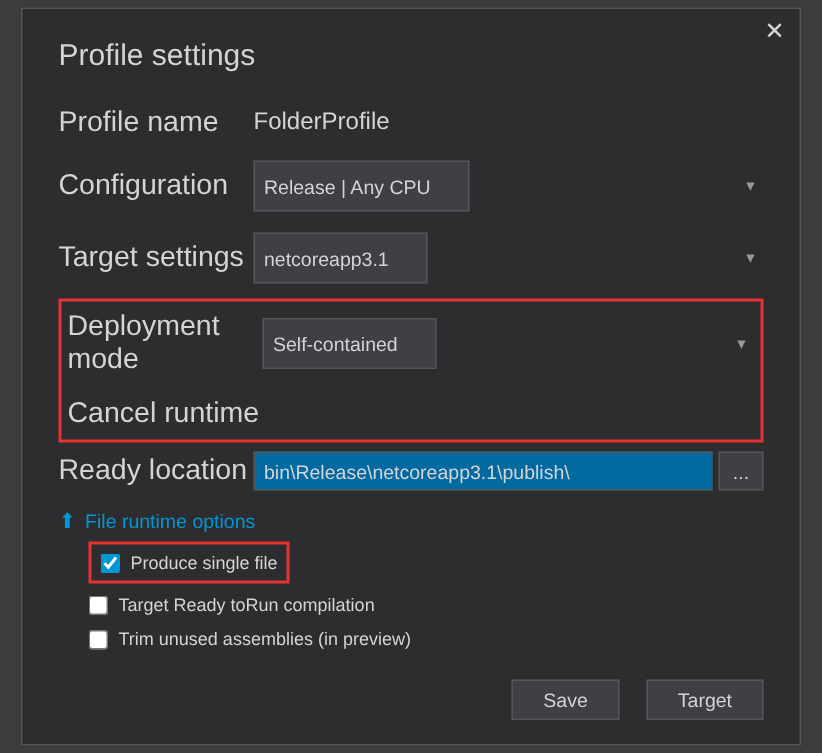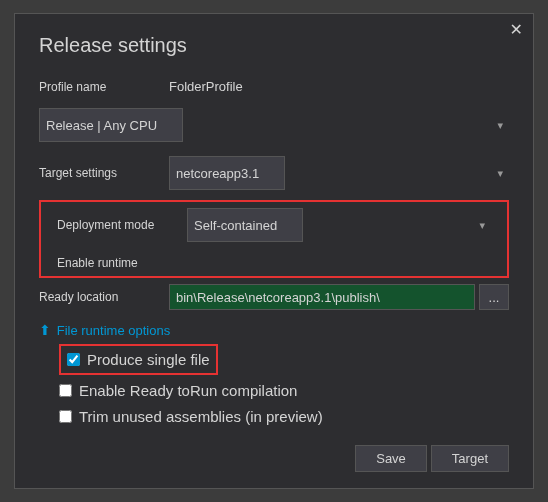--- a/index.html
+++ b/index.html
@@ -41,26 +41,26 @@
     .form-row {
       display: flex;
       align-items: center;
       margin-bottom: 6px;
       padding: 4px 0;
     }
     .form-label {
       width: 130px;
       min-width: 130px;
       color: #d4d4d4;
-      font-size: 12px;
+      font-size: 19px;
     }
     .form-value {
       flex: 1;
       color: #d4d4d4;
-      font-size: 13px;
+      font-size: 16px;
     }
     .form-select {
       flex: 1;
       background: #3f3f46;
       border: 1px solid #555;
       color: #d4d4d4;
       font-size: 13px;
       padding: 3px 6px;
       appearance: none;
       -webkit-appearance: none;
@@ -78,30 +78,30 @@
       position: absolute;
       right: 6px;
       top: 50%;
       transform: translateY(-50%);
       color: #999;
       pointer-events: none;
       font-size: 11px;
     }
     .form-input {
       flex: 1;
-      background: #14532d;
+      background: #0369a1;
       border: 1px solid #555;
       color: #d4d4d4;
       font-size: 13px;
       padding: 3px 6px;
       height: 26px;
     }
     .highlighted-section {
       border: 2px solid #e53232;
-      padding: 2px 16px;
+      padding: 2px 4px;
       margin: 2px 0;
     }
     .target-location-row {
       display: flex;
       align-items: center;
       margin-bottom: 6px;
       padding: 4px 0;
     }
     .browse-btn {
       background: #3f3f46;
@@ -137,58 +137,59 @@
       align-items: center;
       margin-bottom: 5px;
       padding: 2px 0;
     }
     .checkbox-row input[type=checkbox] {
       margin-right: 7px;
       accent-color: #0097d4;
     }
     .checkbox-label {
       color: #d4d4d4;
-      font-size: 15px;
+      font-size: 12px;
     }
     .highlighted-checkbox {
       border: 2px solid #e53232;
       padding: 3px 6px;
       display: inline-flex;
       align-items: center;
     }
     .footer {
       display: flex;
       justify-content: flex-end;
       margin-top: 18px;
-      gap: 4px;
+      gap: 18px;
     }
     .footer-btn {
       background: #3f3f46;
       border: 1px solid #555;
       color: #d4d4d4;
       font-size: 13px;
       padding: 5px 20px;
       cursor: pointer;
       min-width: 70px;
     }
   </style>
 </head>
 <body>
 
 <div class="dialog">
   <button class="close-btn">✕</button>
 
-  <div class="dialog-title">Release settings</div>
+  <div class="dialog-title">Profile settings</div>
 
   <div class="form-row">
     <span class="form-label">Profile name</span>
     <span class="form-value">FolderProfile</span>
   </div>
 
   <div class="form-row">
+    <span class="form-label">Configuration</span>
     <div class="select-wrapper">
       <select class="form-select">
         <option>Release | Any CPU</option>
       </select>
     </div>
   </div>
 
   <div class="form-row">
     <span class="form-label">Target settings</span>
     <div class="select-wrapper">
@@ -203,21 +204,21 @@
     <div class="form-row">
       <span class="form-label">Deployment mode</span>
       <div class="select-wrapper">
         <select class="form-select">
           <option>Self-contained</option>
         </select>
       </div>
     </div>
 
     <div class="form-row" style="margin-bottom:0;">
-      <span class="form-label">Enable runtime</span>
+      <span class="form-label">Cancel runtime</span>
     </div>
   </div>
 
   <div class="target-location-row">
     <span class="form-label">Ready location</span>
     <input class="form-input" type="text" value="bin\Release\netcoreapp3.1\publish\" style="">
     <button class="browse-btn">...</button>
   </div>
 
   <div class="section-header">
@@ -231,21 +232,21 @@
       <div class="highlighted-checkbox">
         <div class="checkbox-row" style="margin-bottom:0;">
           <input type="checkbox" checked="" style="">
           <span class="checkbox-label">Produce single file</span>
         </div>
       </div>
     </div>
 
     <div class="checkbox-row">
       <input type="checkbox" style="">
-      <span class="checkbox-label">Enable Ready toRun compilation</span>
+      <span class="checkbox-label">Target Ready toRun compilation</span>
     </div>
 
     <div class="checkbox-row">
       <input type="checkbox" style="">
       <span class="checkbox-label">Trim unused assemblies (in preview)</span>
     </div>
   </div>
 
   <div class="footer">
     <button class="footer-btn">Save</button>

